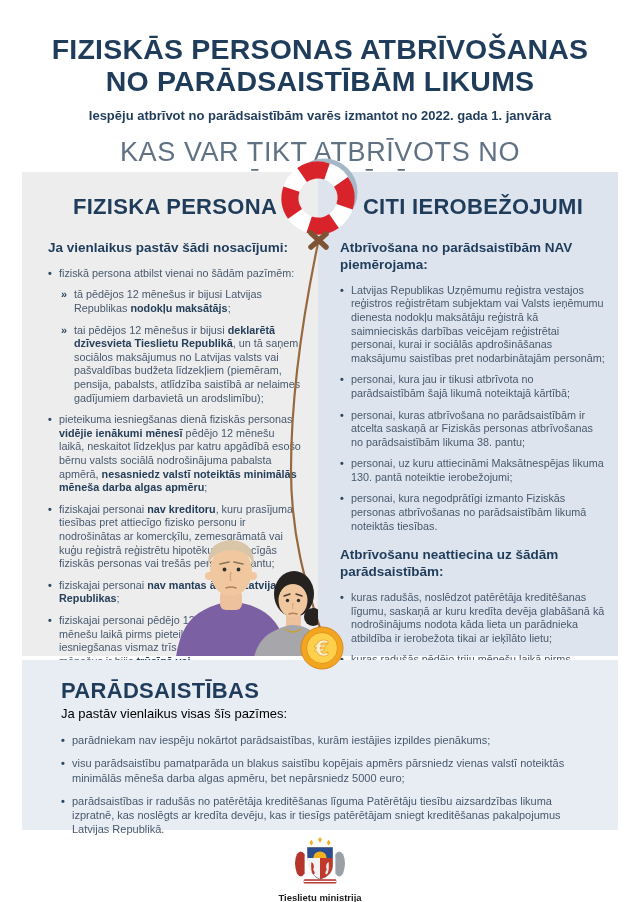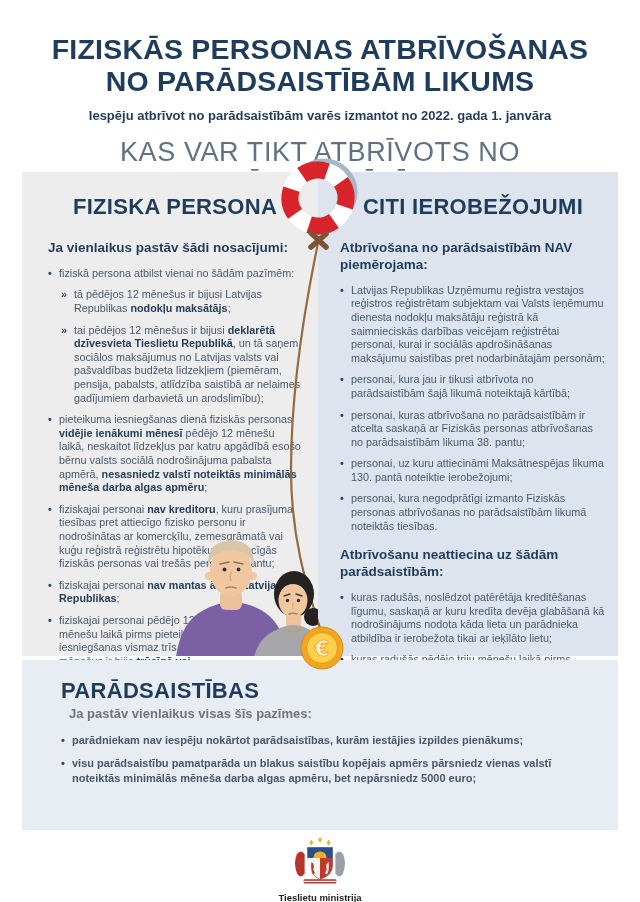--- a/index.html
+++ b/index.html
@@ -22,22 +22,22 @@
           padding-left:11px;margin:0 0 8px 0;}
   .bullet::before{content:"\2022";position:absolute;left:0;top:0;color:#2a4761;font-weight:bold;}
   .bullet.sub{margin-left:13px;padding-left:13px;}
   .bullet.sub::before{content:"\00BB";color:#2a4761;}
   .bullet .b{font-weight:bold;color:#27405a;}
   .bullet.narrow{max-width:160px;}
   
   .band{position:absolute;left:22px;top:660px;width:596px;height:170px;background:#e8ecf3;
         box-sizing:border-box;padding:16px 30px 0 39px;}
   .band-h{font-size:22px;font-weight:bold;color:#1f3c5a;margin:2px 0 2px 0;letter-spacing:.3px;}
-  .band-sub{font-size:13px;font-weight:bold;color:#737373;margin:0 0 12px 8px;}
-  .band .bullet{font-size:11px;line-height:1.3;margin-bottom:9px;font-weight:bold;}
+  .band-sub{font-size:13px;font-weight:normal;color:#000000;margin:0 0 12px 0;}
+  .band .bullet{font-size:11px;line-height:1.3;margin-bottom:9px;}
   
   .footer{position:absolute;left:0;top:836px;width:640px;text-align:center;}
   .footer-label{margin-top:2px;font-size:9.5px;font-weight:bold;color:#1c1c1c;}
   
   .overlay{position:absolute;left:0;top:0;width:640px;height:902px;pointer-events:none;}
 </style>
 </head>
 <body>
 
 <div id="page">
@@ -75,20 +75,21 @@
     <div class="bullet"><span>kuras radušās, noslēdzot patērētāja kreditēšanas līgumu, saskaņā ar kuru kredīta devēja glabāšanā kā nodrošinājums nodota kāda lieta un parādnieka atbildība ir ierobežota tikai ar ieķīlāto lietu;</span></div>
     <div class="bullet"><span>kuras radušās pēdējo triju mēnešu laikā pirms pieteikuma iesniegšanas;</span></div>
     <div class="bullet"><span>kuru segšanai novirzīti līdzekļi mazāk nekā 20 procentu apmērā no attiecīgo parādsaistību sākotnējā apmēra neatkarīgi no tā, vai tie novirzīti procentu maksājumu vai pamatparāda segšanai.</span></div>
   </div>
 
   <div class="band">
     <div class="band-h">PARĀDSAISTĪBAS</div>
     <div class="band-sub">Ja pastāv vienlaikus visas šīs pazīmes:</div>
     <div class="bullet"><span>parādniekam nav iespēju nokārtot parādsaistības, kurām iestājies izpildes pienākums;</span></div>
     <div class="bullet"><span>visu parādsaistību pamatparāda un blakus saistību kopējais apmērs pārsniedz vienas valstī noteiktās minimālās mēneša darba algas apmēru, bet nepārsniedz 5000 euro;</span></div>
+    <div class="bullet"><span>parādsaistības ir radušās no patērētāja kreditēšanas līguma Patērētāju tiesību aizsardzības likuma izpratnē, kas noslēgts ar kredīta devēju, kas ir tiesīgs patērētājam sniegt kreditēšanas pakalpojumus Latvijas Republikā.</span></div>
   </div>
 
   <svg class="overlay" viewBox="0 0 640 902" aria-hidden="true">
     <defs>
       <clipPath id="pclip">
           <rect x="22" y="420" width="296" height="236"></rect>
         </clipPath>
     </defs>
 
     <path d="M318 243 C 302 320, 291 400, 291 470 C 291 540, 308 590, 320 628" fill="none" stroke="#96693f" stroke-width="2.2"></path>

